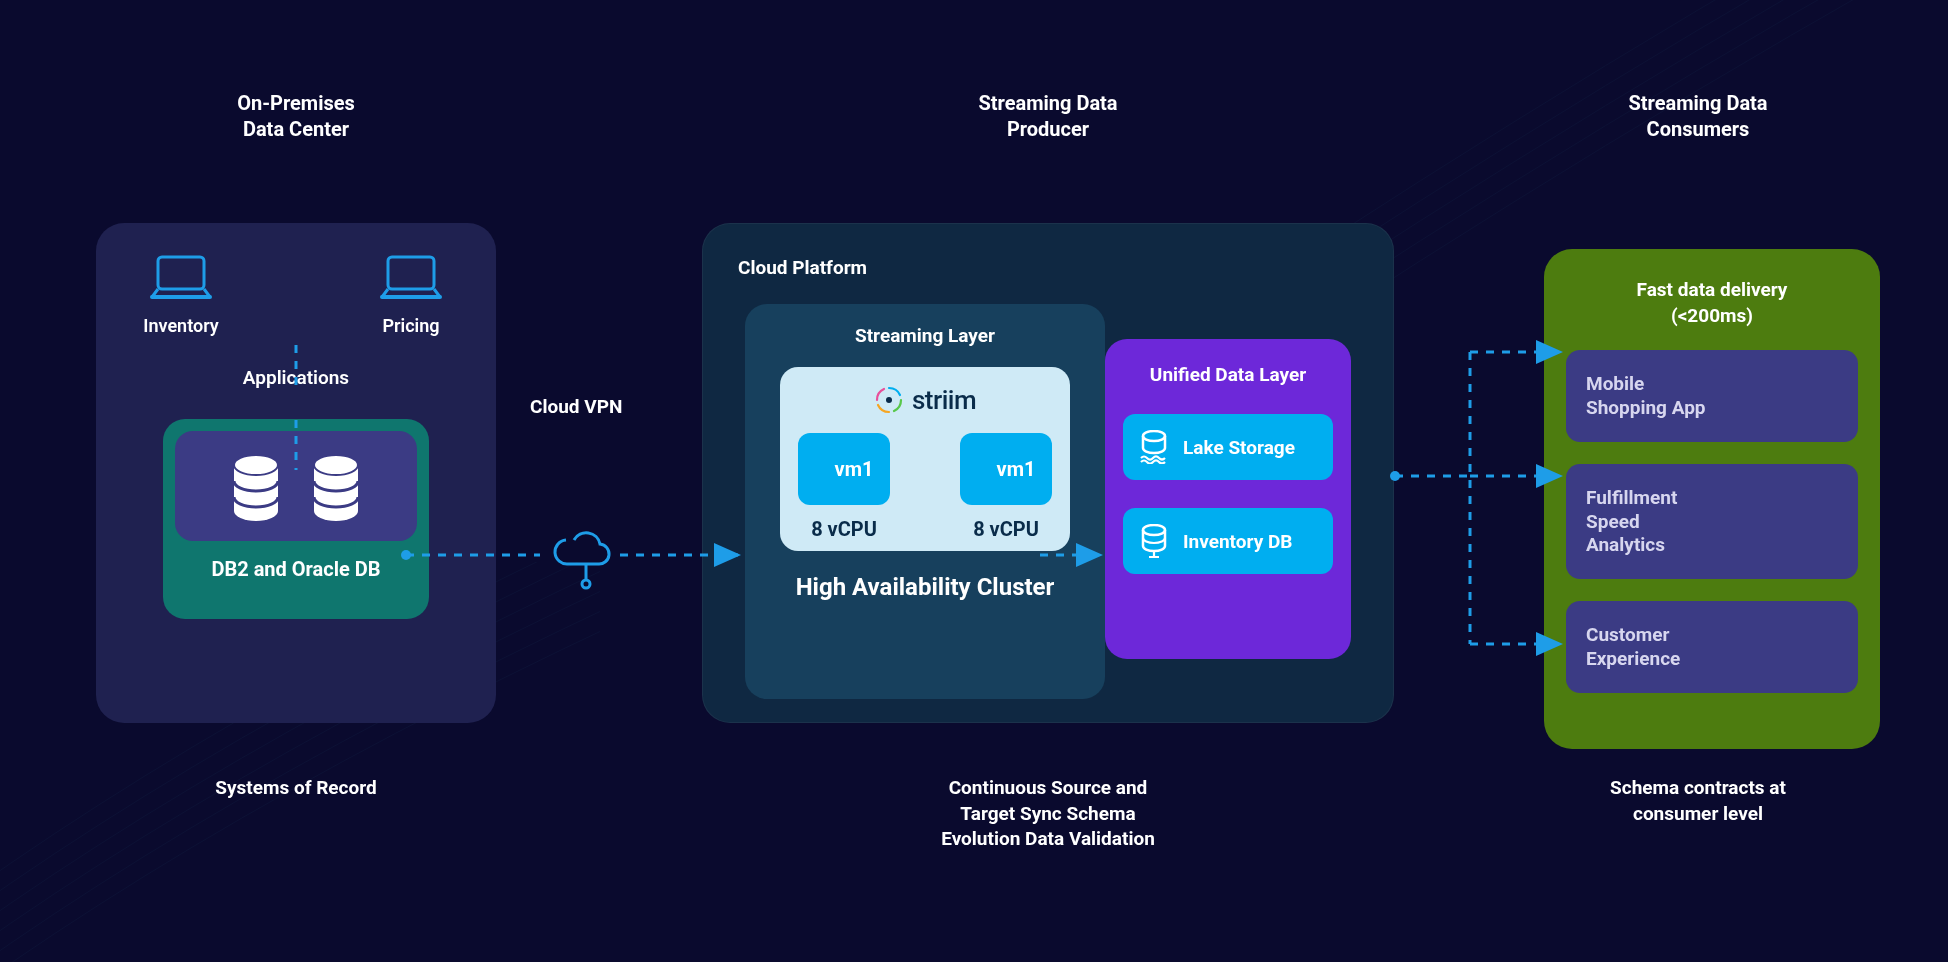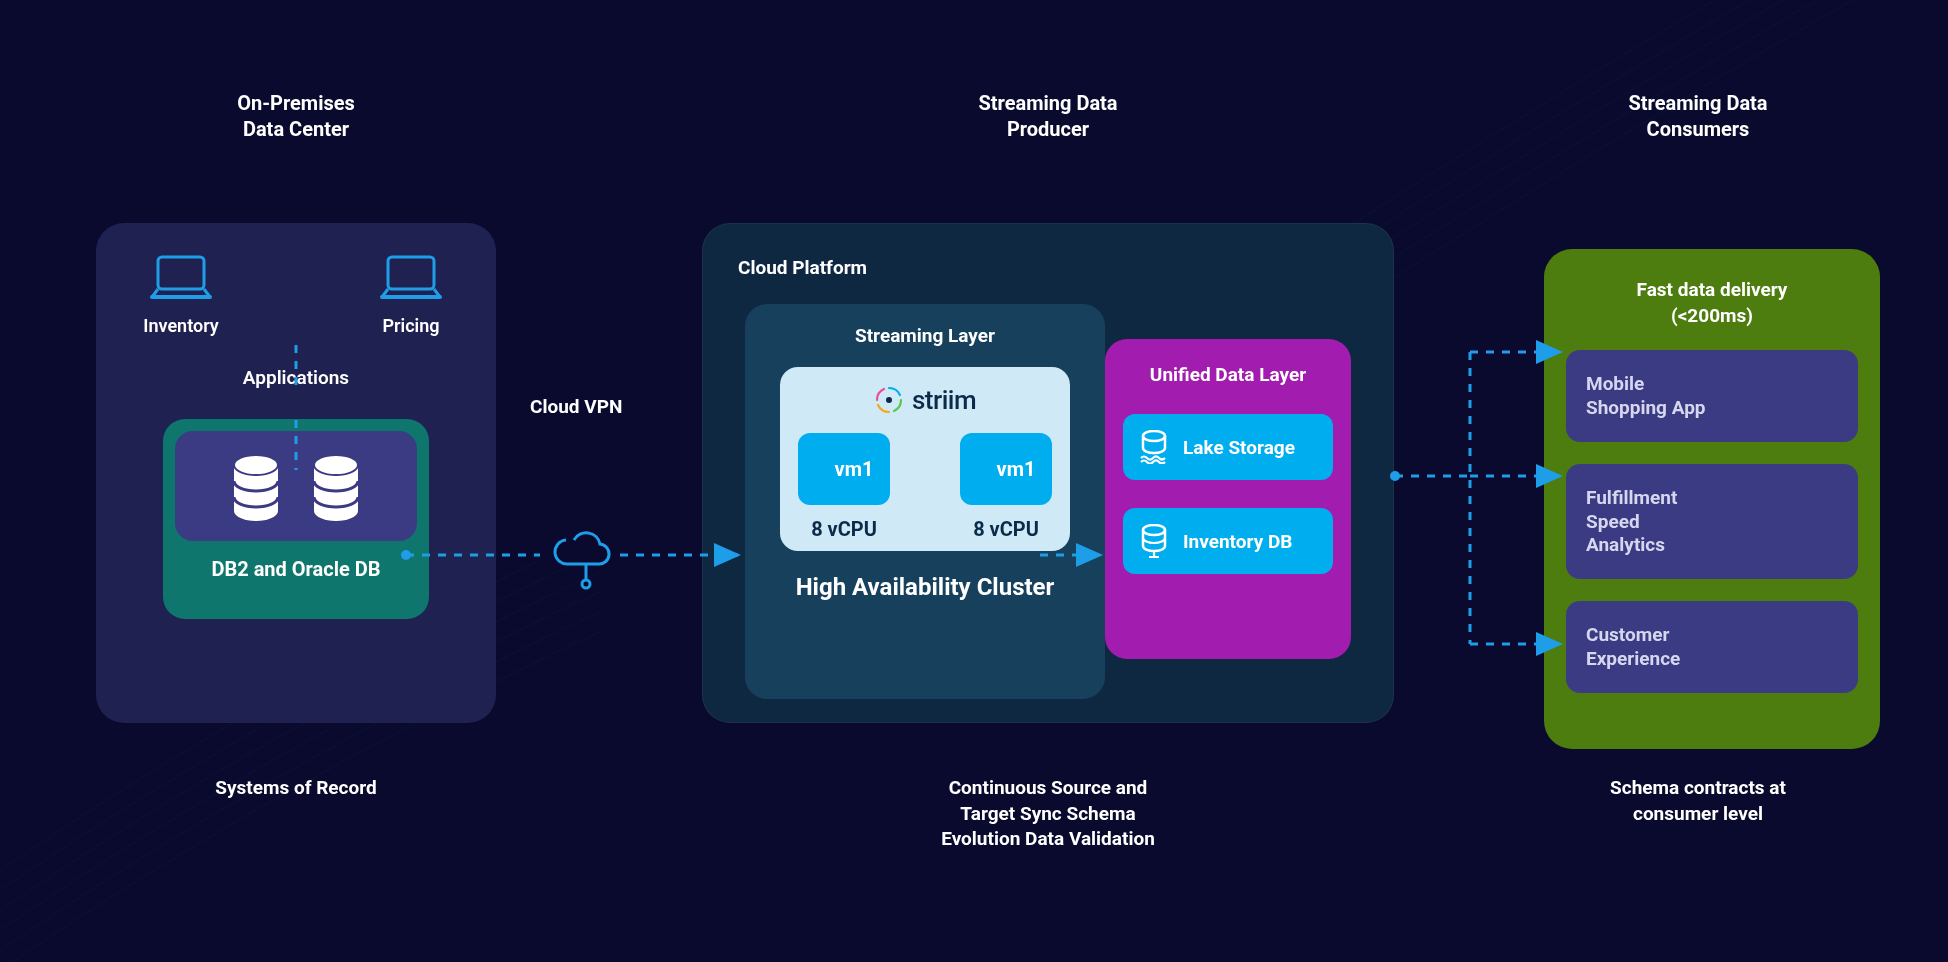--- a/index.html
+++ b/index.html
@@ -100,21 +100,21 @@
     width: 92px; height: 72px; background: #00aef0; border-radius: 12px;
     display:flex; align-items:center; justify-content:center;
     color:#fff; font-weight:700; font-size:20px;padding-left:20px;
   }
   .vm-cpu { color:#0a2c4a; font-weight:700; font-size:20px; }
   .ha-label { text-align:center; color:#fff; font-weight:700; font-size:24px; margin-top:22px; }
 
   .unified-layer {
     position: absolute; right: 42px; top: 115px;
     width: 246px; height: 320px;
-    background: #a21caf; border-radius: 22px;
+    background: #6d28d9; border-radius: 22px;
     padding: 24px 18px;
   }
   .unified-title { text-align:center; color:#fff; font-weight:700; font-size:19px; }
   .data-item {
     margin-top: 28px;
     background: #00aef0; border-radius: 12px;
     display:flex; align-items:center; gap:14px;
     padding: 16px 16px; color:#fff; font-weight:700; font-size:19px;
   }
 

